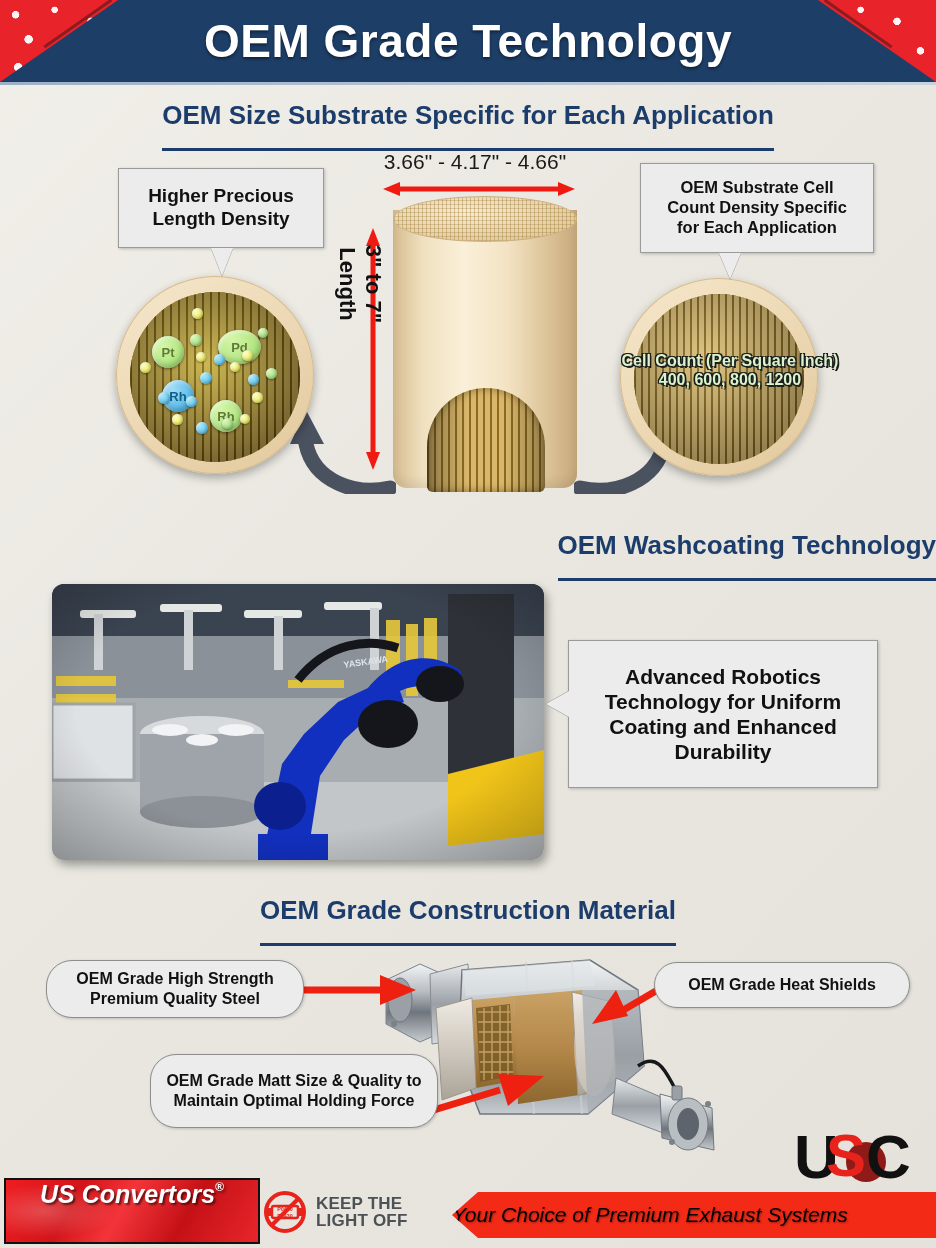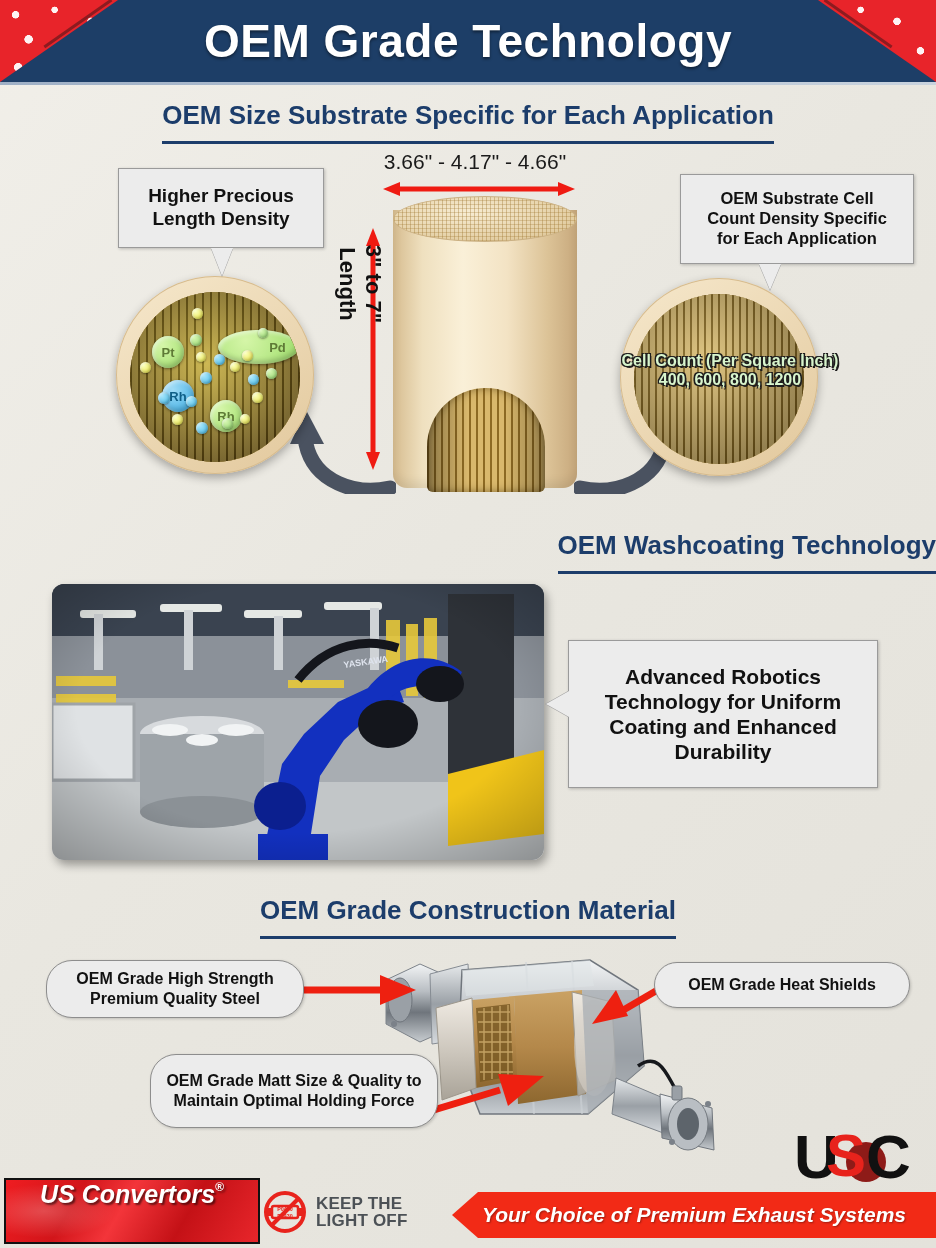--- a/index.html
+++ b/index.html
@@ -36,40 +36,40 @@
       radial-gradient(circle at 76% 92%,rgba(255,255,255,.95) 0 3.5px,transparent 4px);}
   .hdr-diag{position:absolute;top:0;height:82px;width:3px;background:#8d1b20;}
   .hdr-diag.l{left:110px;transform:rotate(55deg);transform-origin:top center;}
   .hdr-diag.r{right:110px;transform:rotate(-55deg);transform-origin:top center;}
   .hdr-rule{position:absolute;left:0;top:82px;width:936px;height:3px;
     background:linear-gradient(90deg,#9fb0c6,#c9d3de);}
 
   
   .sec-head{position:absolute;width:100%;text-align:center;
     color:#1c3d6b;font-weight:bold;font-size:26px;}
-  .sec-head span{display:inline-block;padding-bottom:10px;
+  .sec-head span{display:inline-block;padding-bottom:17px;
     border-bottom:3px solid #1c3d6b;}
   #h1{top:100px;}
   #h2{top:530px;text-align:right;}
   #h3{top:895px;}
 
   
   .callout{position:absolute;background:#ececec;border:1px solid #9a9a9a;
     color:#111;font-weight:bold;text-align:center;line-height:1.2;
     box-shadow:1px 1px 3px rgba(0,0,0,.22);}
   .callout .tail{position:absolute;width:0;height:0;}
 
   #co-density{left:118px;top:168px;width:206px;height:80px;font-size:19px;
     display:flex;align-items:center;justify-content:center;padding:0 6px;box-sizing:border-box;}
   #co-density .tail{left:92px;top:79px;border-left:11px solid transparent;
     border-right:11px solid transparent;border-top:28px solid #ececec;
     filter:drop-shadow(0 1px 0 #9a9a9a);}
 
-  #co-cell{left:640px;top:174px;width:234px;height:90px;font-size:16.5px;
-    display:flex;align-items:center;justify-content:center;padding:0 16px;box-sizing:border-box;margin-left:40px;}
+  #co-cell{left:640px;top:163px;width:234px;height:90px;font-size:16.5px;
+    display:flex;align-items:center;justify-content:center;padding:0 16px;box-sizing:border-box;}
   #co-cell .tail{left:78px;top:89px;border-left:11px solid transparent;
     border-right:11px solid transparent;border-top:26px solid #ececec;
     filter:drop-shadow(0 1px 0 #9a9a9a);}
 
   #co-robot{left:568px;top:640px;width:310px;height:148px;font-size:21px;
     display:flex;align-items:center;justify-content:center;padding:0 10px;box-sizing:border-box;}
   #co-robot .tail{left:-23px;top:50px;border-top:13px solid transparent;
     border-bottom:13px solid transparent;border-right:23px solid #ececec;
     filter:drop-shadow(-1px 0 0 #9a9a9a);}
 
@@ -164,23 +164,23 @@
   .footer-logo-text{position:absolute;inset:0;display:flex;align-items:flex-start;
     justify-content:center;color:#fff;font-size:25px;font-weight:bold;font-style:italic;
     text-shadow:2px 2px 2px rgba(0,0,0,.55);}
   .footer-logo-text sup{font-size:12px;vertical-align:super;}
 
   .keep{position:absolute;left:262px;top:1186px;width:170px;height:52px;
     display:flex;align-items:center;gap:8px;}
   .keep-text{color:#4c5156;font-weight:bold;font-size:17px;line-height:1.02;letter-spacing:.2px;}
 
   .tagline{position:absolute;left:452px;top:1192px;width:484px;height:46px;
-    background:#f22a16;display:flex;align-items:center;justify-content:center;
+    background:#f22a16;display:flex;align-items:center;justify-content:flex-start;
     clip-path:polygon(26px 0,484px 0,484px 46px,26px 46px,0 23px);
-    color:#ffffff;font-size:21px;font-weight:bold;font-style:italic;
+    color:#000000;font-size:21px;font-weight:normal;font-style:italic;
     text-shadow:1px 1px 2px rgba(0,0,0,.35);}
   .usc{position:absolute;left:792px;top:1118px;width:134px;height:70px;}
 </style>
 </head>
 <body>
 
 <div id="page">
 
   <div class="header">
     <div class="stars-left"></div>
@@ -221,21 +221,21 @@
   </svg>
   <svg style="position:absolute;left:574px;top:404px;width:110px;height:90px;" viewBox="0 0 110 90">
     <path d="M6 84 C40 92 82 78 90 40" stroke="#4a5260" stroke-width="15" fill="none" stroke-linecap="round"></path>
     <polygon points="90,6 72,40 106,40" fill="#4a5260"></polygon>
   </svg>
 
   <div class="zoom-circle" id="zoom-left">
     <div class="zoom-inner">
       <div class="mesh-a"></div>
       <div class="pm green" style="left:22px;top:32px;width:32px;height:32px;">Pt</div>
-      <div class="pm green" style="left:88px;top:26px;width:43px;height:34px;padding-left:38px;">Pd</div>
+      <div class="pm green" style="left:88px;top:26px;width:43px;height:34px;">Pd</div>
       <div class="pm blue" style="left:32px;top:76px;width:32px;height:32px;">Rh</div>
       <div class="pm green" style="left:80px;top:96px;width:32px;height:32px;">Rh</div>
       <div class="dot y" style="left:62px;top:16px;width:11px;height:11px;"></div>
       <div class="dot g" style="left:60px;top:42px;width:12px;height:12px;"></div>
       <div class="dot y" style="left:66px;top:60px;width:10px;height:10px;"></div>
       <div class="dot c" style="left:84px;top:62px;width:11px;height:11px;"></div>
       <div class="dot y" style="left:112px;top:58px;width:11px;height:11px;"></div>
       <div class="dot g" style="left:128px;top:36px;width:10px;height:10px;"></div>
       <div class="dot y" style="left:10px;top:70px;width:11px;height:11px;"></div>
       <div class="dot c" style="left:70px;top:80px;width:12px;height:12px;"></div>

